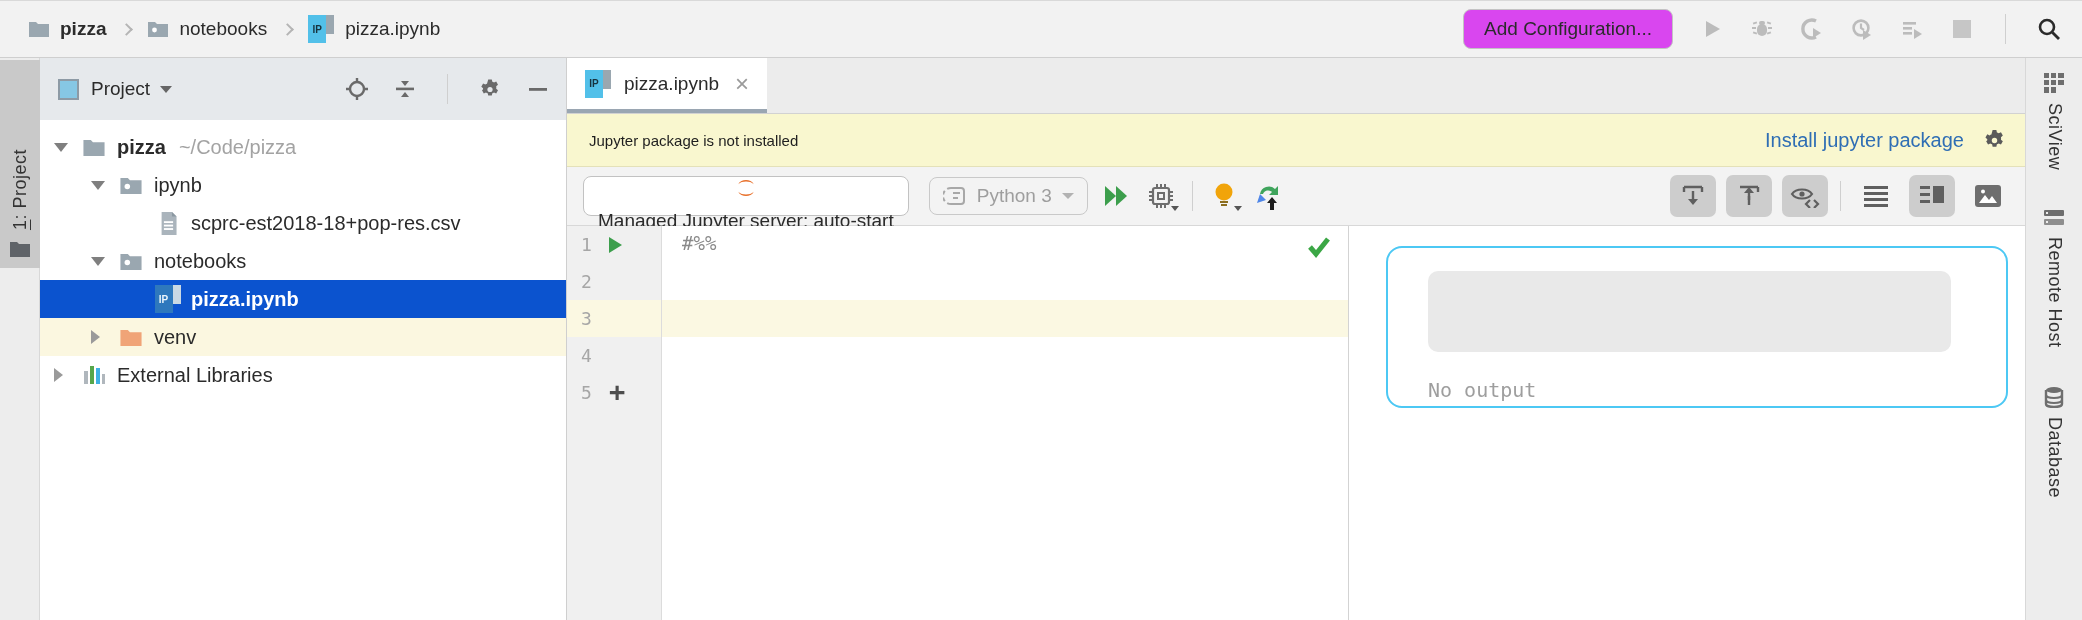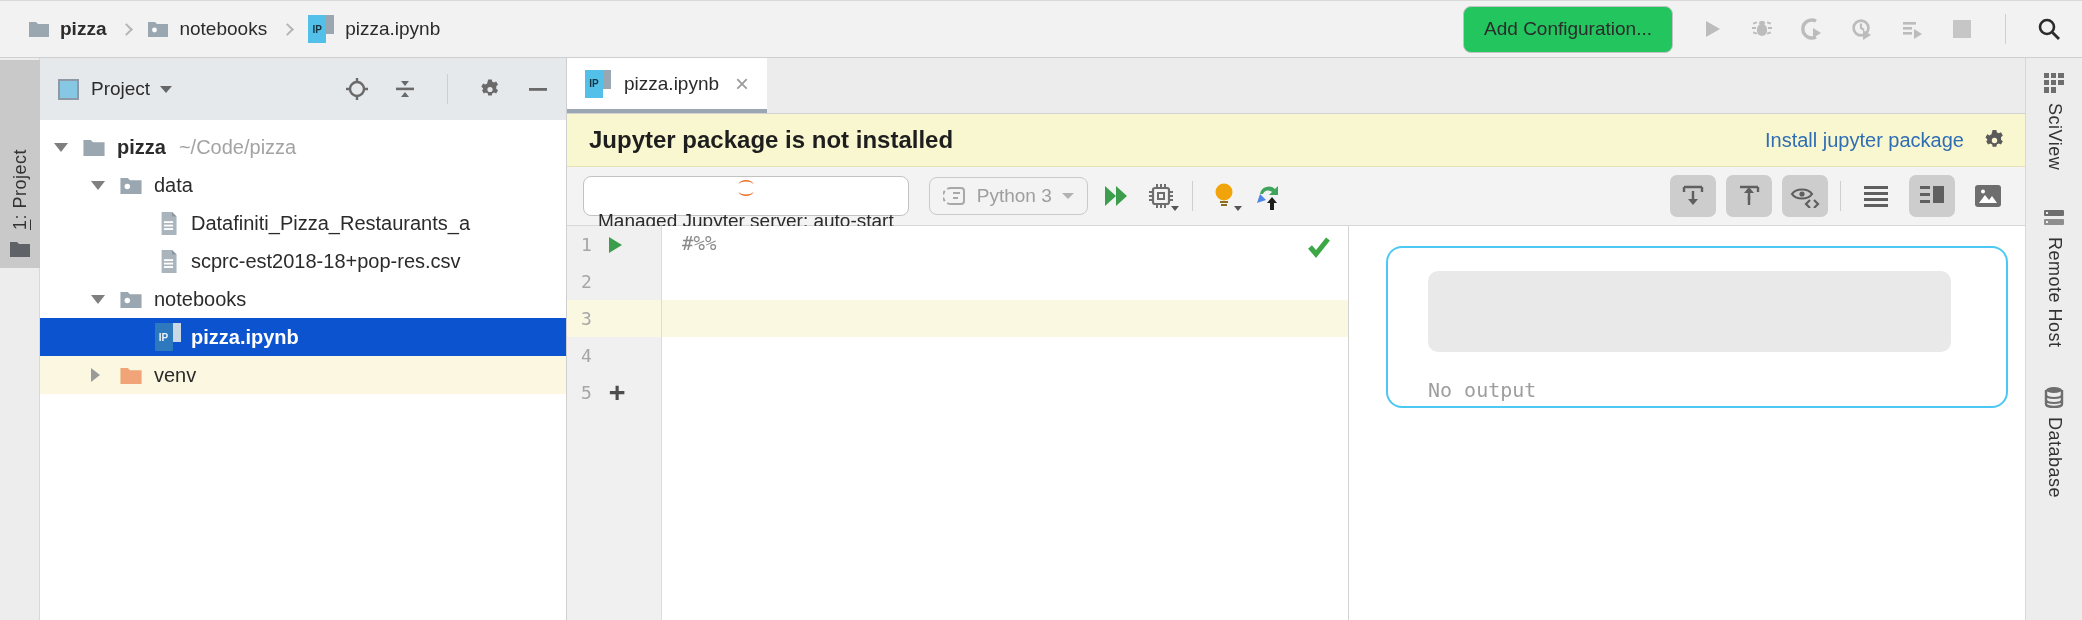--- a/index.html
+++ b/index.html
@@ -8,21 +8,21 @@
 
   
   .top-bar { height:57px; background:#f2f2f2; border-bottom:1px solid #cfcfcf;
              display:flex; align-items:center; padding:0 20px 0 28px; }
   .crumbs { display:flex; align-items:center; gap:12px; font-size:19px; color:#2b2b2b; }
   .crumb { display:flex; align-items:center; gap:10px; }
   .crumb-sep { width:9px; height:9px; border-top:2px solid #b5b5b5; border-right:2px solid #b5b5b5;
                transform:rotate(45deg); margin:0 4px; }
   .bold { font-weight:700; }
   .tb-spacer { flex:1; }
-  .add-config { background:#22c55e; border:1px solid #c3c3c3; border-radius:8px; height:47px;
+  .add-config { background:#d946ef; border:1px solid #c3c3c3; border-radius:8px; height:40px;
                 padding:0 20px; font-size:19px; color:#2b2b2b; display:flex; align-items:center; margin-right:26px;}
   .tb-icons { display:flex; align-items:center; gap:24px; }
   .tb-icons .ic { width:26px; height:26px; display:flex; align-items:center; justify-content:center; }
   .vdiv { width:1px; height:30px; background:#cfcfcf; margin:0 6px; }
 
   
   .main { display:flex; height:563px; }
 
   
   .left-stripe { width:40px; background:#ededed; border-right:1px solid #d8d8d8; position:relative; }
@@ -70,21 +70,21 @@
   
   .editor-col { flex:1; display:flex; flex-direction:column; min-width:0; }
   .tabbar { height:56px; background:#ececec; border-bottom:1px solid #d2d2d2; display:flex; align-items:flex-end; }
   .etab { height:55px; background:#fff; display:flex; align-items:center; padding:0 18px;
           border-bottom:4px solid #9aa6b2; gap:12px; }
   .etab-label { font-size:19px; color:#2b2b2b; }
   .etab-close { color:#9b9b9b; font-size:24px; line-height:1; margin-left:4px; }
 
   .banner { height:53px; background:#f9f7cf; border-bottom:1px solid #e4e1b9; display:flex; align-items:center;
             padding:0 18px 0 22px; }
-  .banner-msg { font-size:24px; font-weight:700; color:#1e1e1e; }
+  .banner-msg { font-size:15px; font-weight:400; color:#1e1e1e; }
   .banner-sp { flex:1; }
   .banner-link { font-size:20px; color:#2f6eb4; margin-right:18px; }
 
   .jtoolbar { height:59px; background:#f3f3f3; border-bottom:1px solid #d8d8d8; display:flex; align-items:center;
               padding:0 14px 0 16px; gap:14px; }
   .srv-btn { height:40px; background:#fff; border:1px solid #c2c2c2; border-radius:8px; display:flex;
              align-items:center; gap:11px; padding:0 14px; font-size:19px; color:#2b2b2b;flex-direction:column; }
   .caret-sm { width:0; height:0; border-left:6px solid transparent; border-right:6px solid transparent;
               border-top:6px solid #666; }
   .kern-btn { height:38px; border:1px solid #c9c9c9; border-radius:8px; display:flex; align-items:center;
@@ -283,48 +283,35 @@
         <div class="trow" style="--lv:1">
           <span class="arr">
               <span class="tri-down"></span>
             </span>
           <span class="tico">
             <svg width="24" height="19" viewBox="0 0 22 18">
                 <path d="M1 2h7l2 2h11v13H1z" fill="#9aa7b0"></path>
                 <circle cx="7.5" cy="10" r="2.6" fill="#fff"></circle>
               </svg>
           </span>
-          <span>data</span>
-        </div>
+          <span>ipynb</span>
+        </div>
+
 
         <div class="trow" style="--lv:2">
           <span class="arr"></span>
           <span class="tico">
             <svg width="19" height="23" viewBox="0 0 16 20">
                 <path d="M2 0h9l4 4v16H2z" fill="#aab4bc"></path>
                 <path d="M11 0l4 4h-4z" fill="#8b98a1"></path>
                 <rect x="4" y="8" width="8" height="1.6" fill="#fff"></rect>
                 <rect x="4" y="11" width="8" height="1.6" fill="#fff"></rect>
                 <rect x="4" y="14" width="8" height="1.6" fill="#fff"></rect>
               </svg>
           </span>
-          <span>Datafiniti_Pizza_Restaurants_a</span>
-        </div>
-
-        <div class="trow" style="--lv:2">
-          <span class="arr"></span>
-          <span class="tico">
-            <svg width="19" height="23" viewBox="0 0 16 20">
-                <path d="M2 0h9l4 4v16H2z" fill="#aab4bc"></path>
-                <path d="M11 0l4 4h-4z" fill="#8b98a1"></path>
-                <rect x="4" y="8" width="8" height="1.6" fill="#fff"></rect>
-                <rect x="4" y="11" width="8" height="1.6" fill="#fff"></rect>
-                <rect x="4" y="14" width="8" height="1.6" fill="#fff"></rect>
-              </svg>
-          </span>
           <span>scprc-est2018-18+pop-res.csv</span>
         </div>
 
         <div class="trow" style="--lv:1">
           <span class="arr">
               <span class="tri-down"></span>
             </span>
           <span class="tico">
             <svg width="24" height="19" viewBox="0 0 22 18">
                 <path d="M1 2h7l2 2h11v13H1z" fill="#9aa7b0"></path>
@@ -351,20 +338,34 @@
               <span class="tri-right"></span>
             </span>
           <span class="tico">
             <svg width="24" height="19" viewBox="0 0 22 18">
                 <path d="M1 2h7l2 2h11v13H1z" fill="#f0a477"></path>
               </svg>
           </span>
           <span>venv</span>
         </div>
 
+        <div class="trow" style="--lv:0">
+          <span class="arr">
+              <span class="tri-right"></span>
+            </span>
+          <span class="tico">
+            <svg width="24" height="22" viewBox="0 0 24 22">
+                <rect x="2" y="7" width="4" height="13" fill="#b0b7bd"></rect>
+                <rect x="8" y="2" width="4" height="18" fill="#57a64a"></rect>
+                <rect x="14" y="4" width="4" height="16" fill="#3fb1e3"></rect>
+                <rect x="20" y="10" width="3" height="10" fill="#b0b7bd"></rect>
+              </svg>
+          </span>
+          <span>External Libraries</span>
+        </div>
 
       </div>
     </div>
 
     <div class="editor-col">
 
       <div class="tabbar">
         <div class="etab">
           <span class="ipico">
             <span class="pg"></span>

